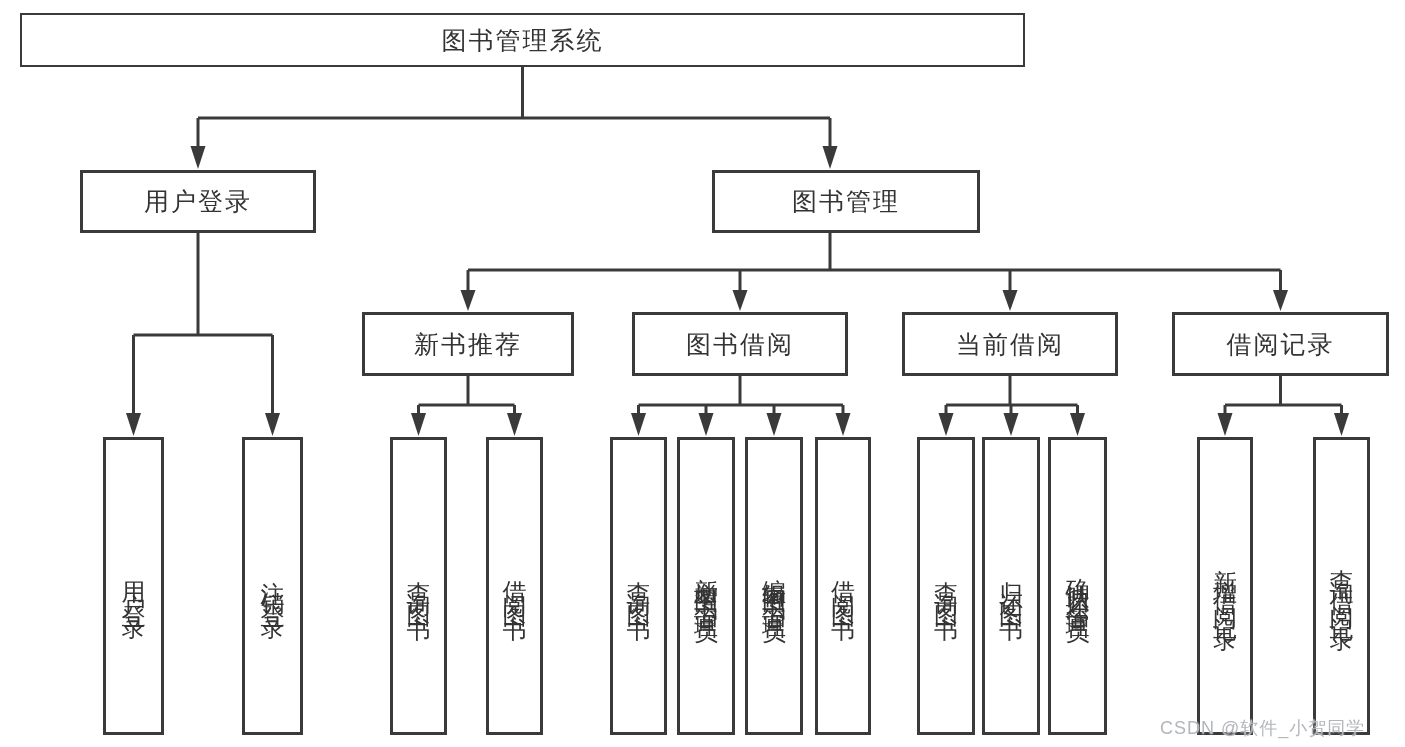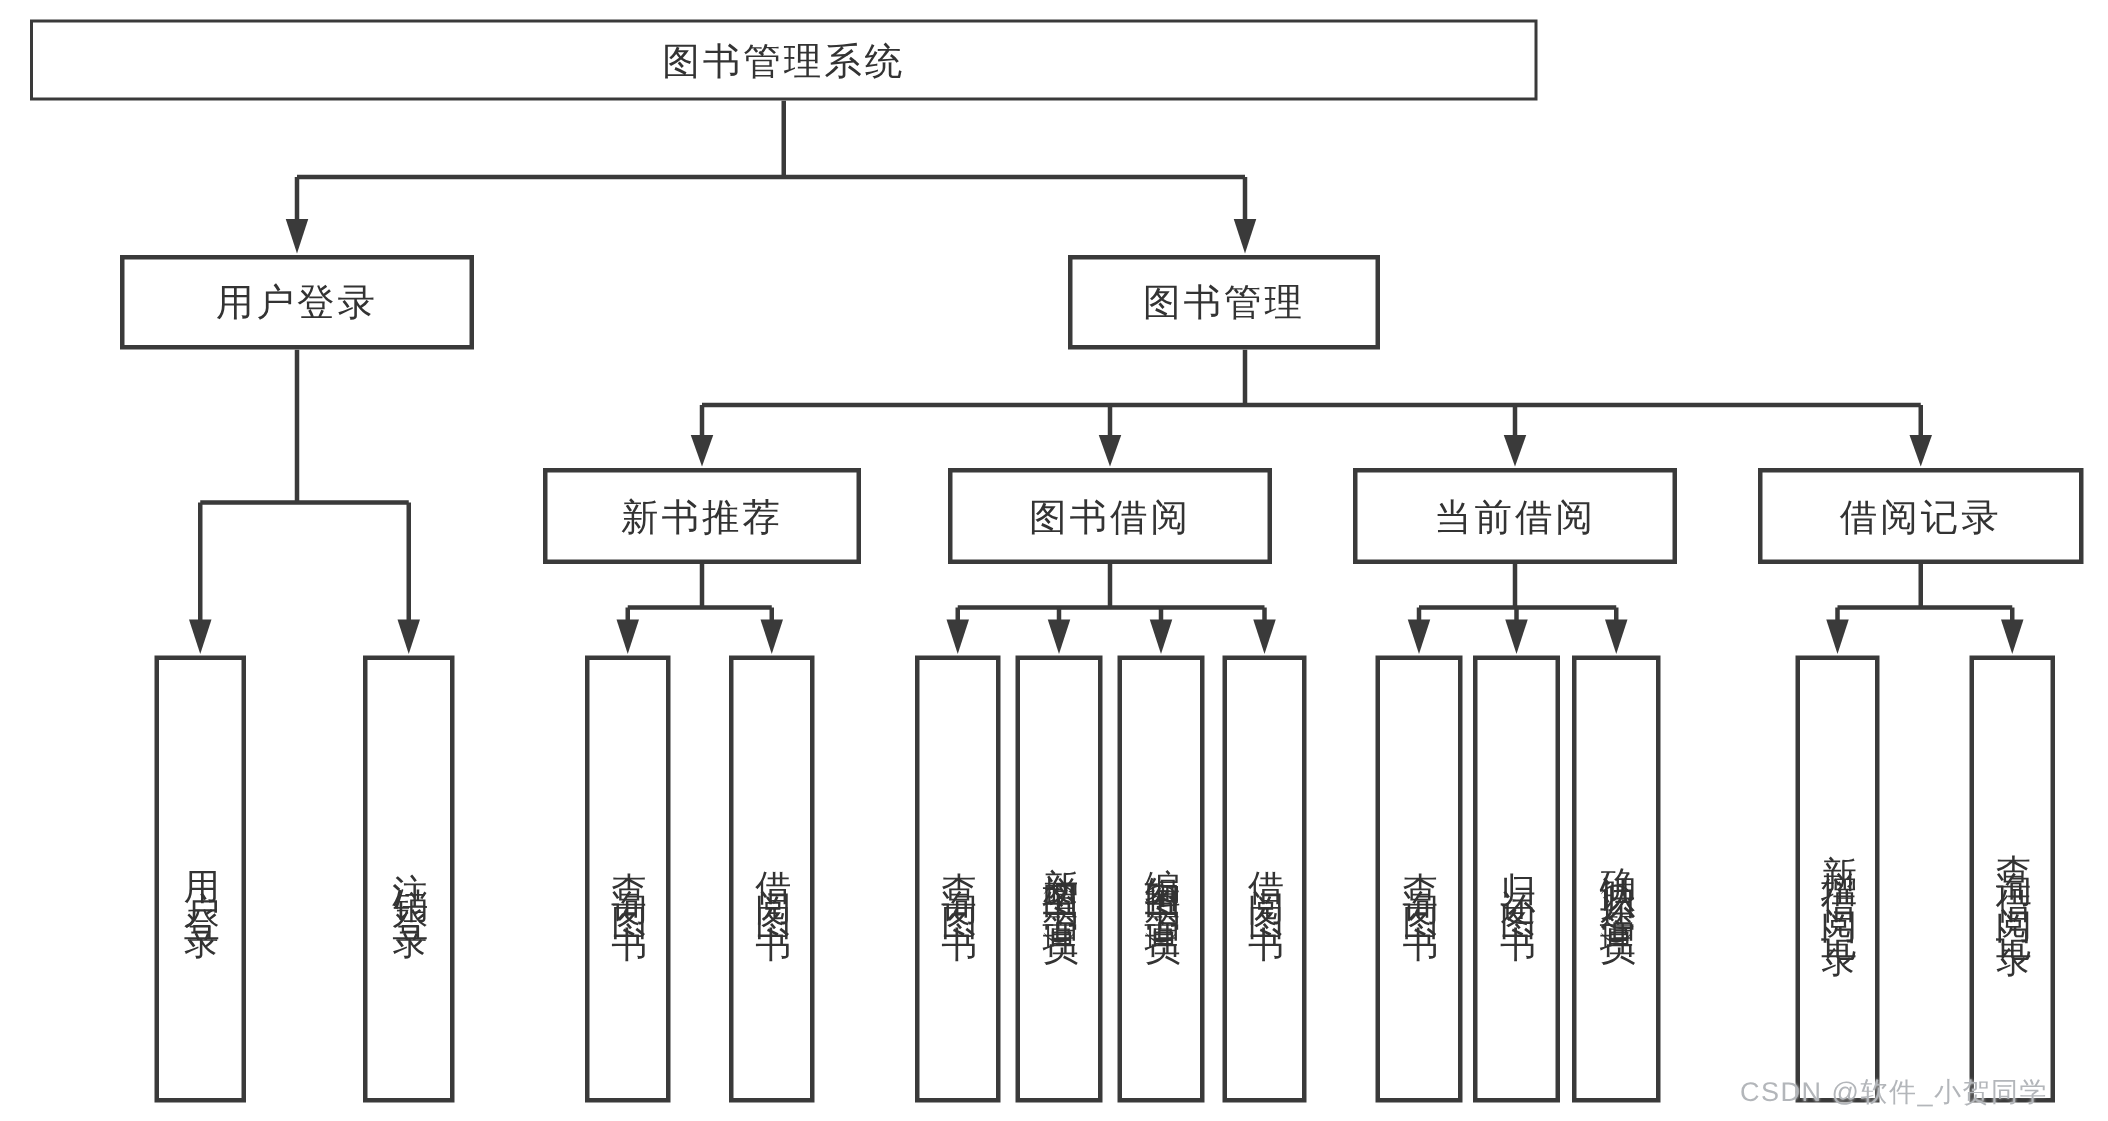--- a/index.html
+++ b/index.html
@@ -118,21 +118,21 @@
     <polygon class="arrowhead" points="1334,413 1349,413 1341.5,436"></polygon>
   </svg>
 
   <div class="box h root" style="left:20px; top:13px; width:1005px; height:54px;">
     <span>图书管理系统</span>
   </div>
 
   <div class="box h" style="left:80px; top:170px; width:236px; height:63px;">
     <span>用户登录</span>
   </div>
-  <div class="box h" style="left:712px; top:170px; width:208px; height:63px;">
+  <div class="box h" style="left:712px; top:170px; width:268px; height:63px;">
     <span>图书管理</span>
   </div>
 
   <div class="box h" style="left:632px; top:312px; width:216px; height:64px;">
     <span>图书借阅</span>
   </div>
   <div class="box h" style="left:362px; top:312px; width:212px; height:64px;">
     <span>新书推荐</span>
   </div>
   <div class="box h" style="left:902px; top:312px; width:216px; height:64px;">

